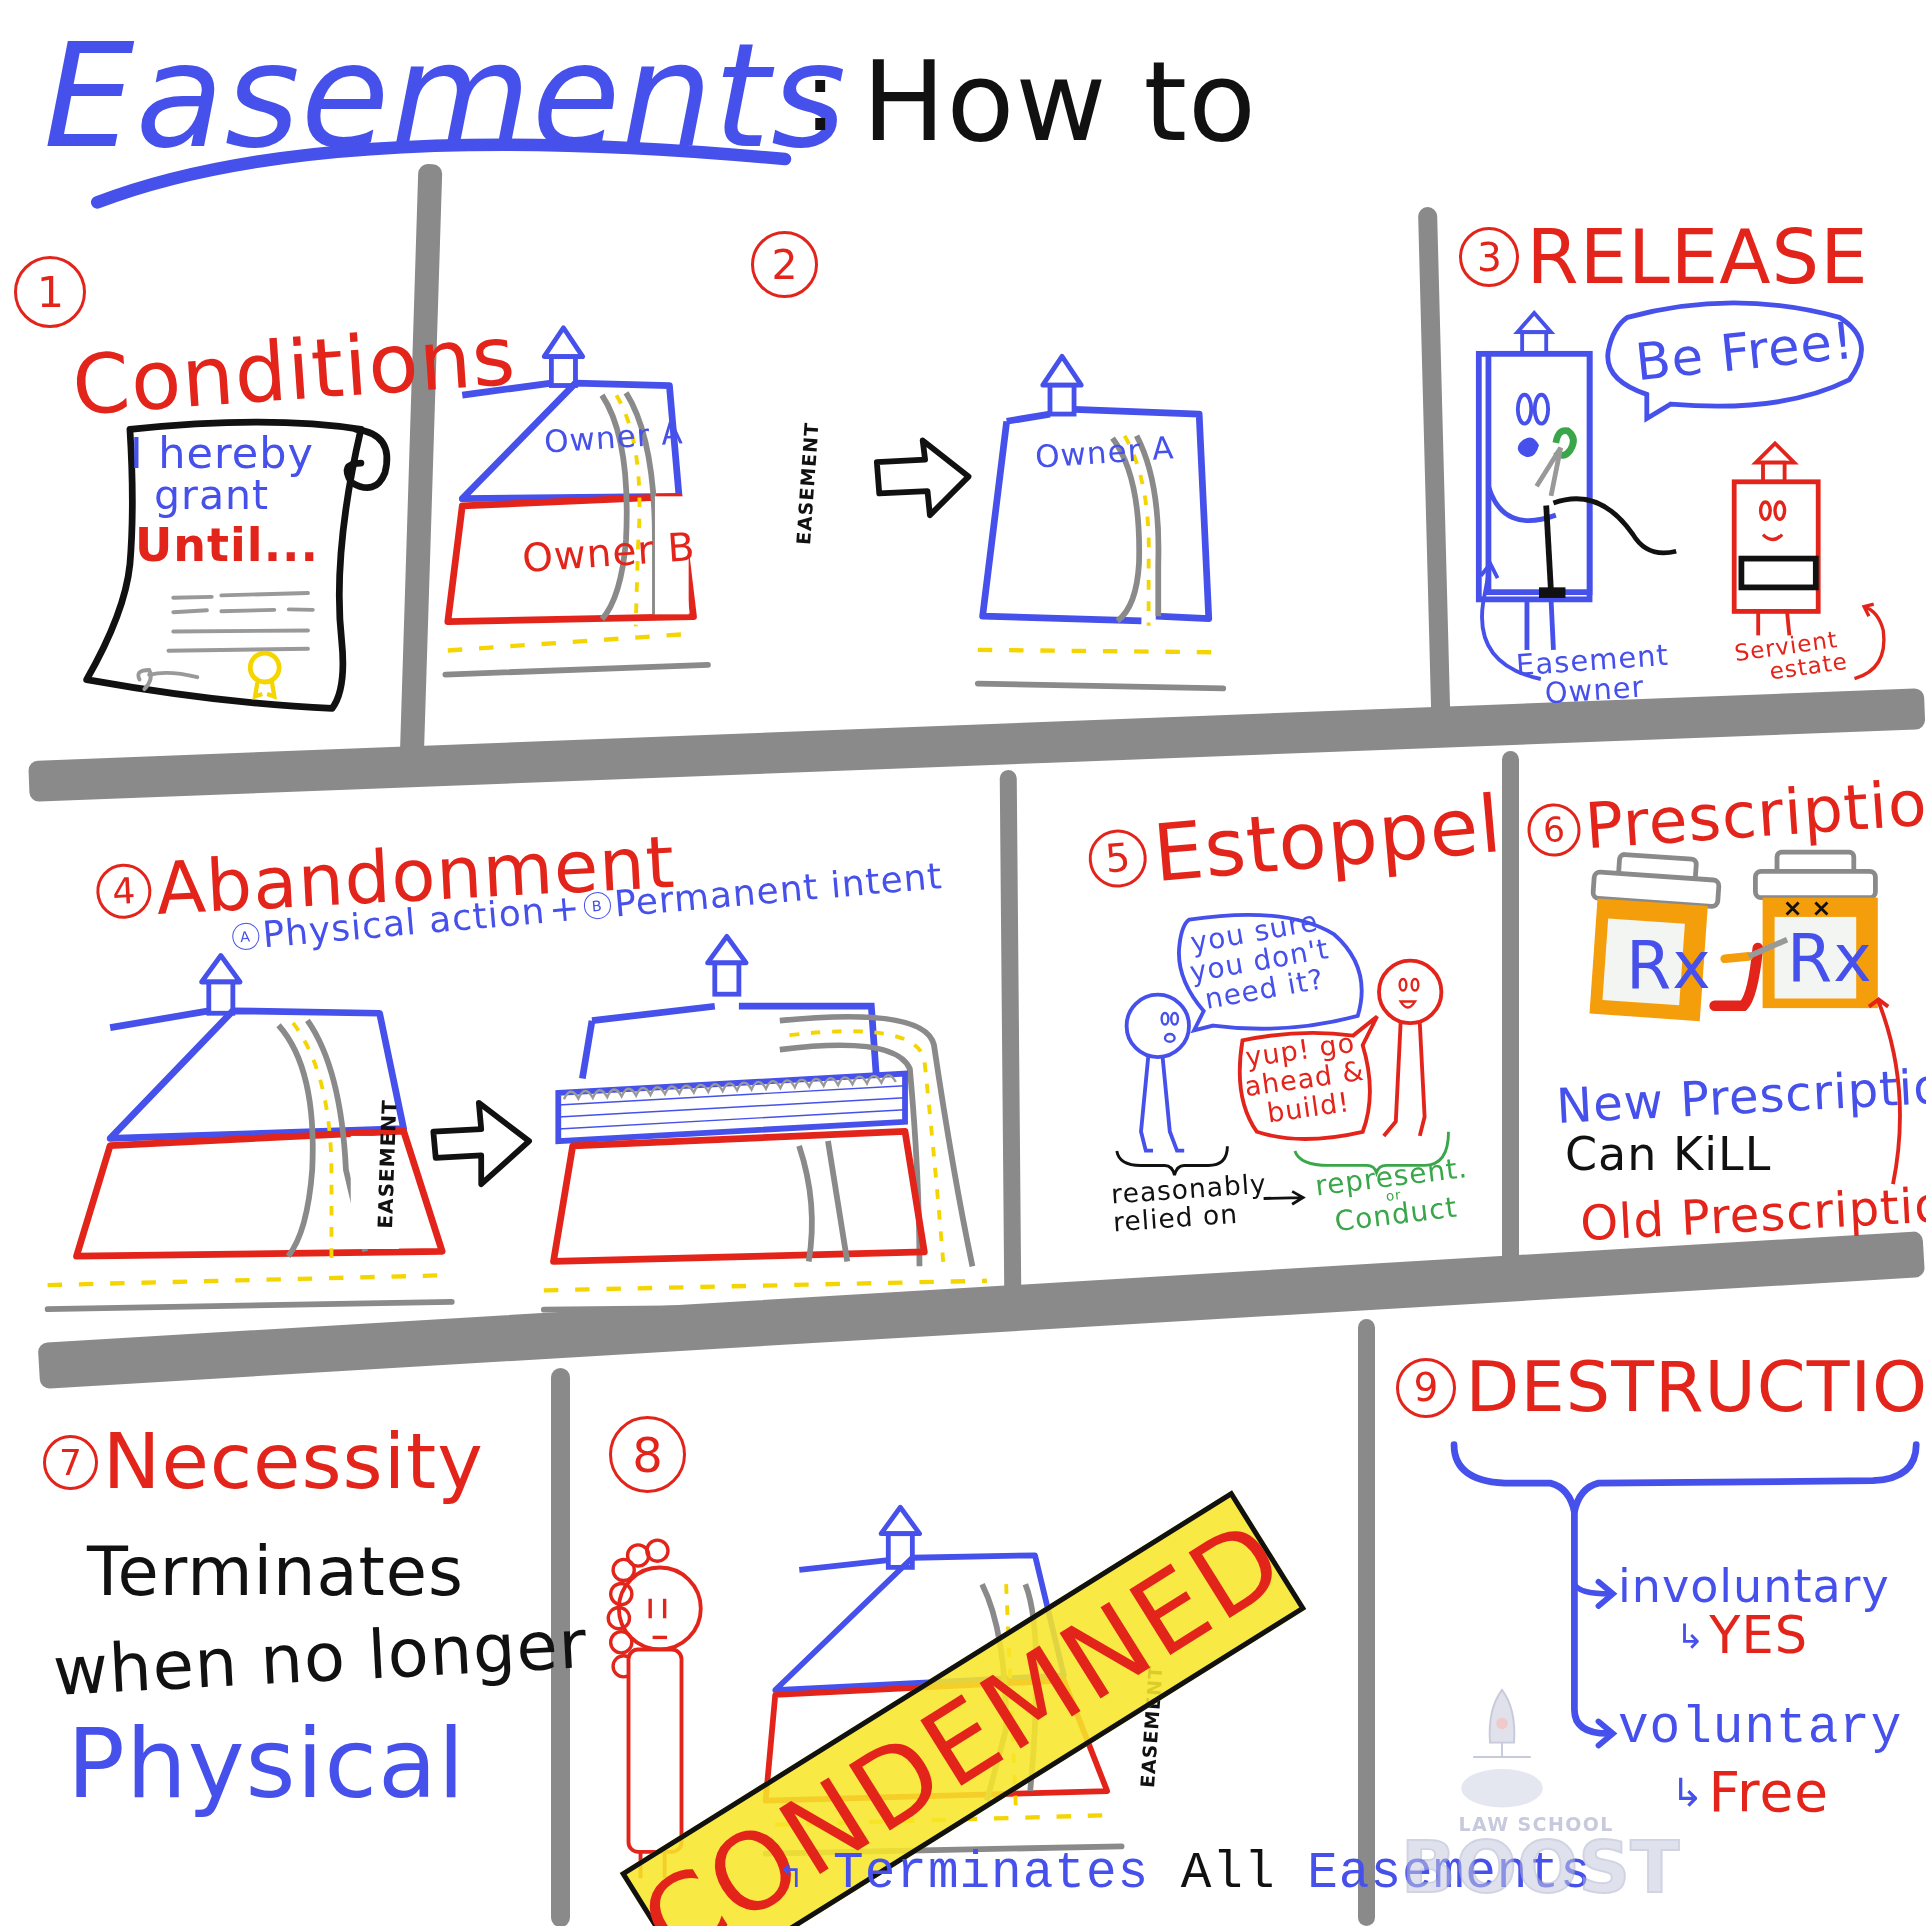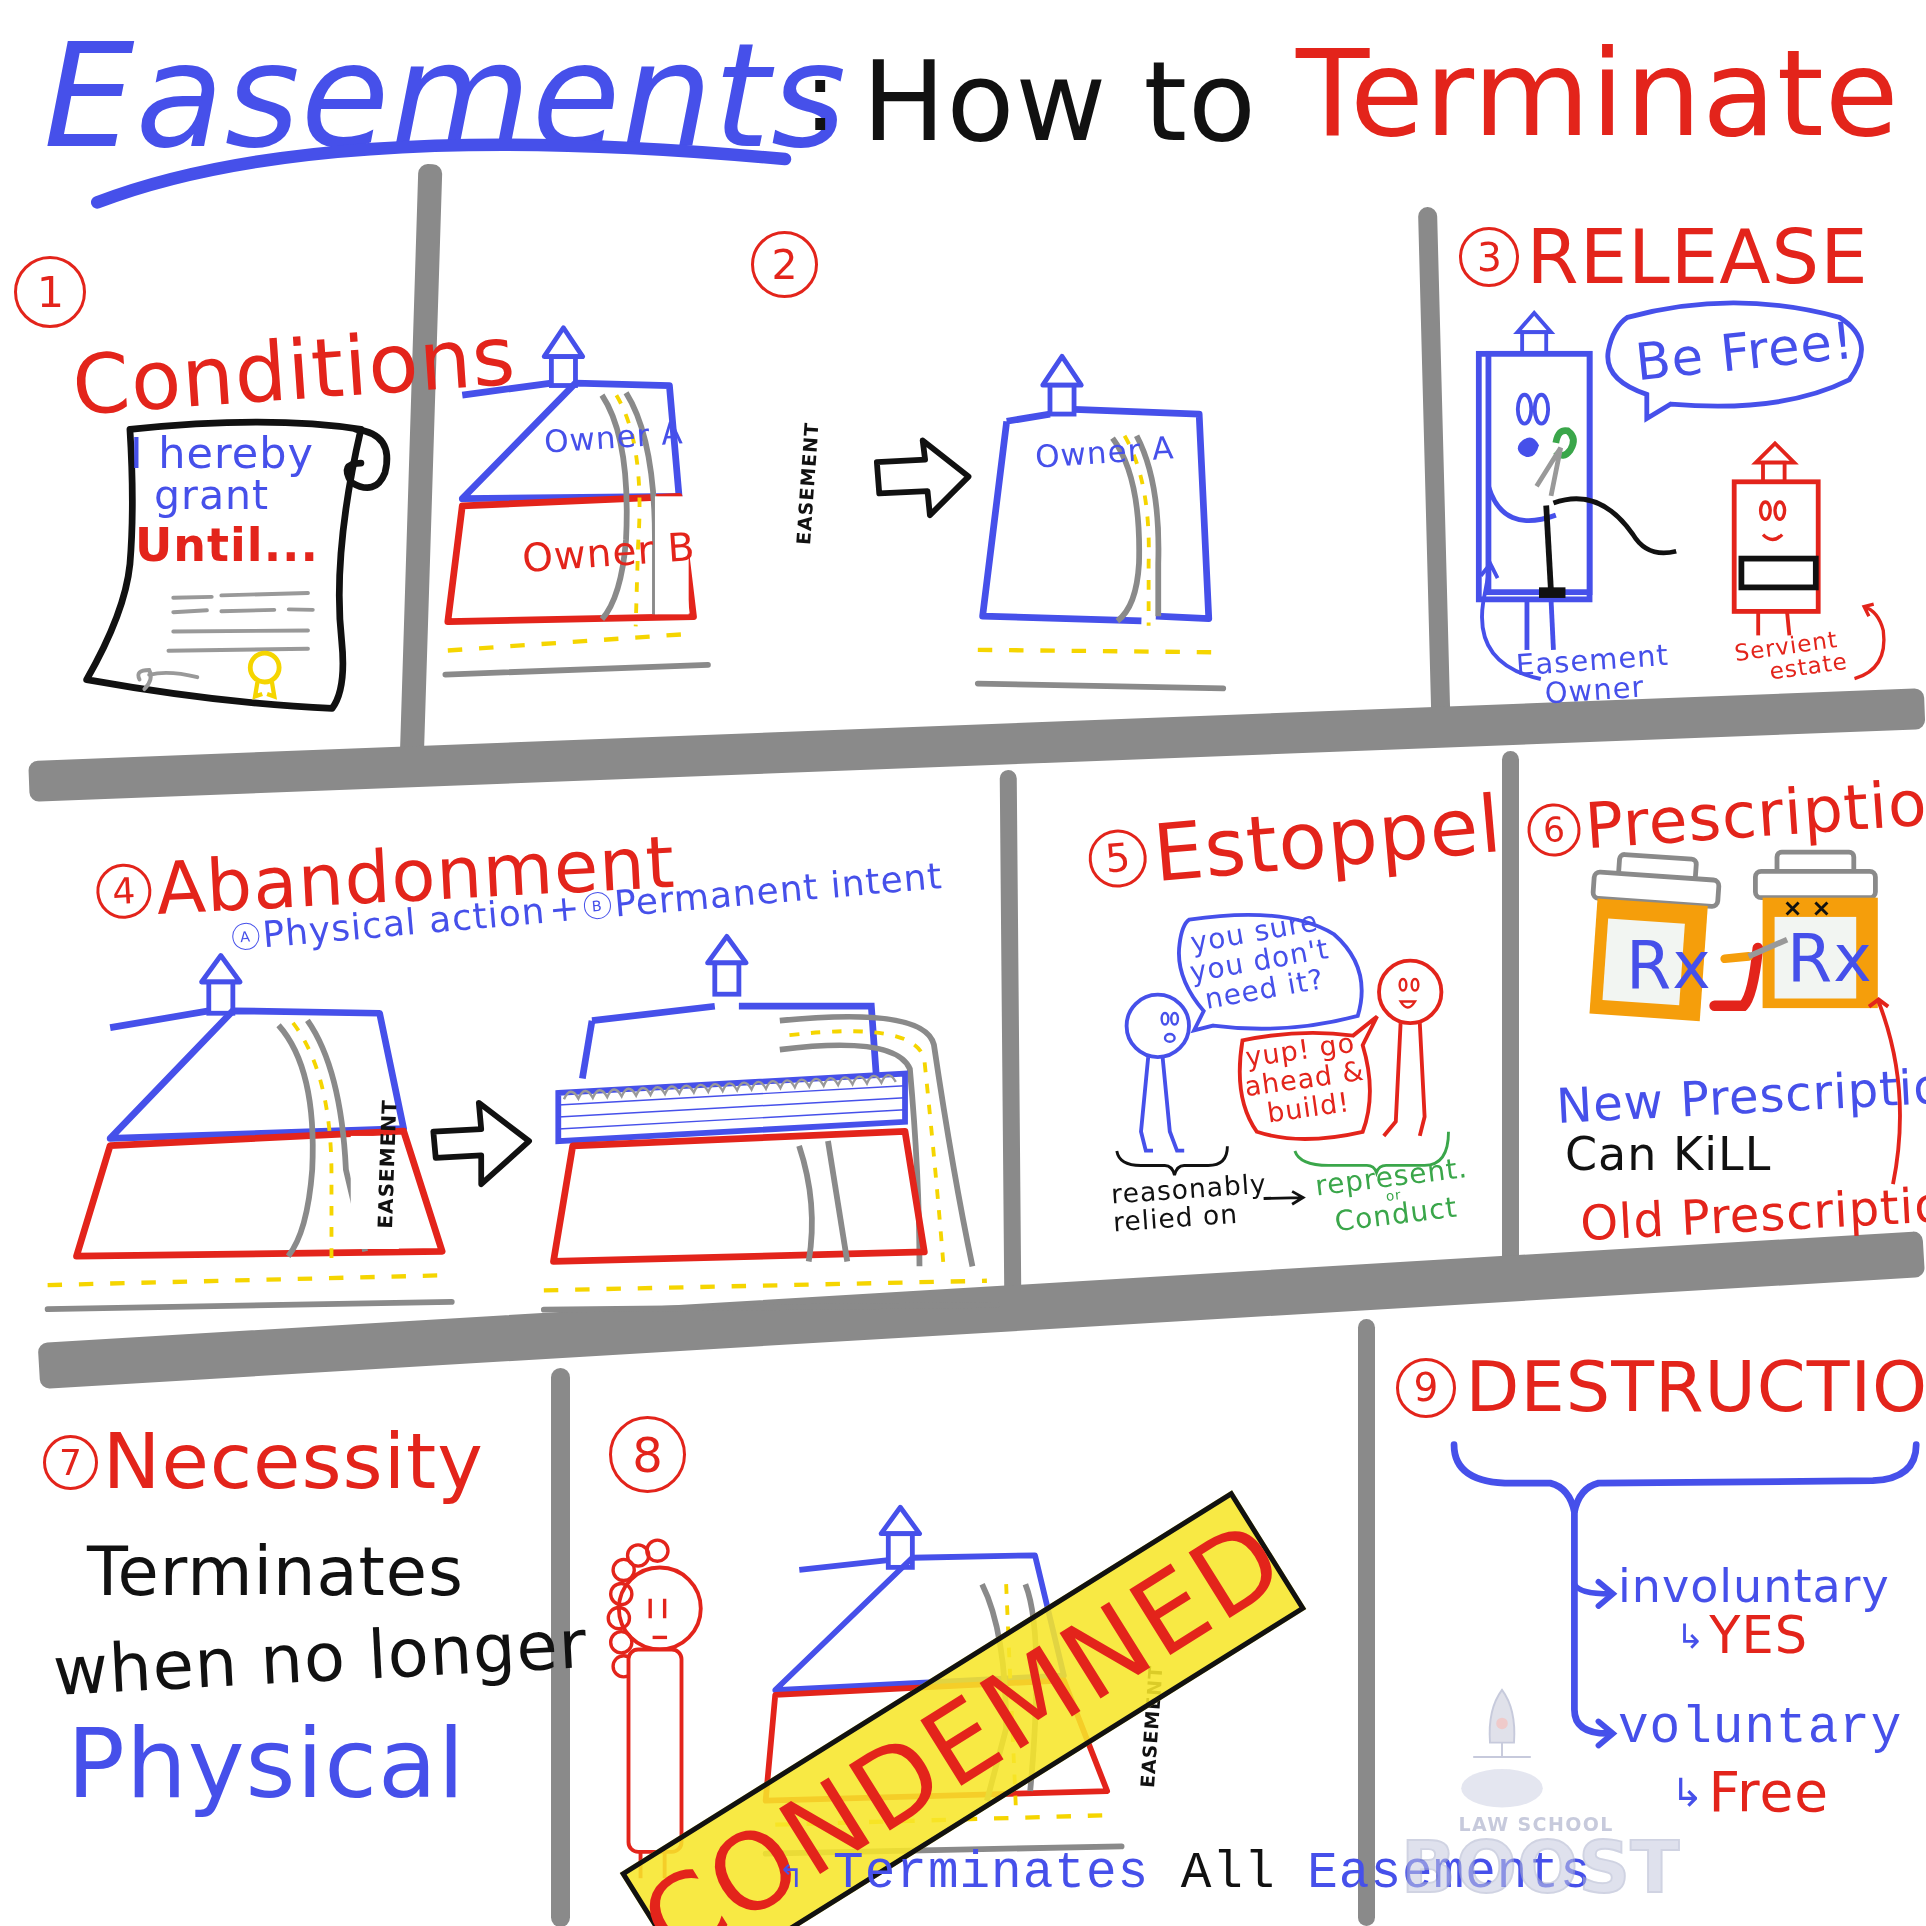--- a/index.html
+++ b/index.html
@@ -18,21 +18,20 @@
 </head>
 <body>
 
 <div class="abs" style="left:34px; top:9.6px; width:1878px; height:202px;">
   <div class="abs hand blue" style="left:9.6px; top:14.4px; font-size:144px; line-height:144px; font-style:italic;">Easements</div>
   <svg style="left:0; top:0;" width="819" height="202" viewBox="0 0 1700 420">
     <path d="M130 400 Q 600 220 1560 310" stroke="#4650ea" stroke-width="26" fill="none" stroke-linecap="round"></path>
   </svg>
   <div class="abs hand black" style="left:770px; top:39px; font-size:96px; line-height:96px;">:</div>
   <div class="abs hand black" style="left:828px; top:29px; font-size:111px; line-height:125px;">How to</div>
-  <div class="abs hand red" style="left:1262px; top:19px; font-size:120px; line-height:130px;">Terminate</div>
 </div>
 
 <div class="divider" style="left:409px; top:164px; width:24px; height:602px; transform:rotate(1.8deg);"></div>
 <div class="divider" style="left:1425px; top:207px; width:19px; height:539px; transform:rotate(-1.5deg);"></div>
 <div class="divider" style="left:29px; top:761px; width:1897px; height:41px; transform:rotate(-2.2deg); transform-origin:left center;"></div>
 <div class="divider" style="left:1002px; top:770px; width:17px; height:530px; transform:rotate(-0.5deg);"></div>
 <div class="divider" style="left:1502px; top:751px; width:17px; height:530px;"></div>
 <div class="divider" style="left:39px; top:1343px; width:1888px; height:46px; transform:rotate(-3.4deg); transform-origin:left center;"></div>
 <div class="divider" style="left:551px; top:1368px; width:19px; height:559px;"></div>
 <div class="divider" style="left:1358px; top:1319px; width:17px; height:607px;"></div>

